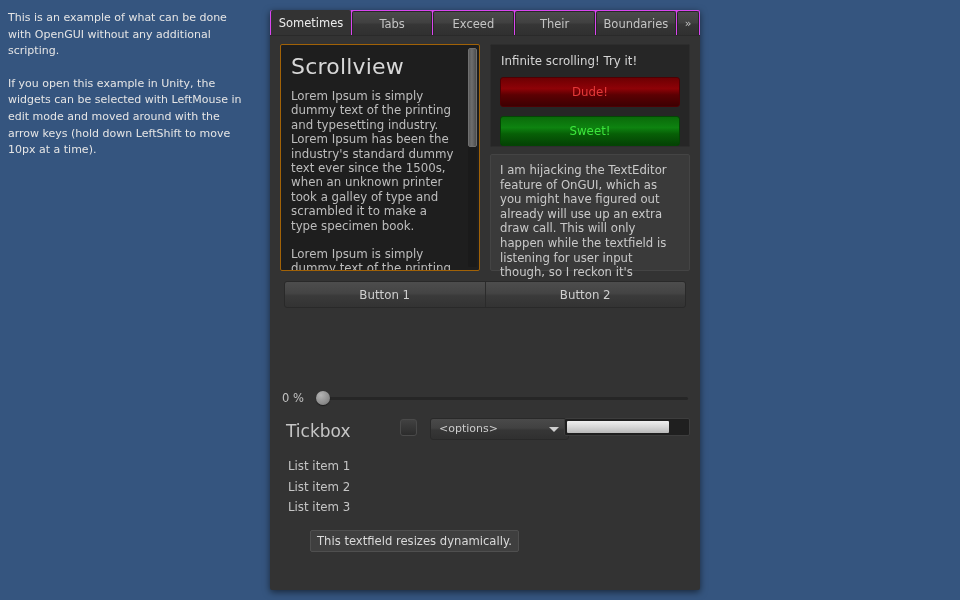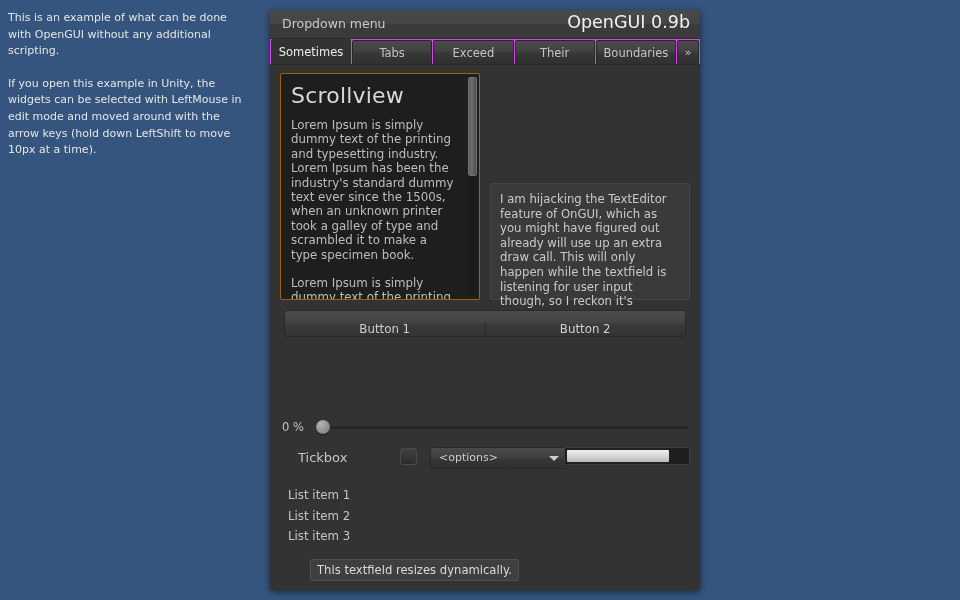--- a/index.html
+++ b/index.html
@@ -222,21 +222,20 @@
     position: absolute;
     left: 14px;
     right: 14px;
     top: 245px;
     height: 25px;
     display: flex;
     background: linear-gradient(to bottom, #4d4d4d 0%, #444444 45%, #3a3a3a 55%, #333333 100%);
     border: 1px solid #292929;
     border-radius: 3px;
     overflow: hidden;
-    align-items: flex-end;
   }
   #buttonbar .b {
     flex: 1 1 0;
     display: flex;
     align-items: center;
     justify-content: center;
     font-size: 11.8px;
     color: #cfcfcf;
     border-right: 1px solid #2b2b2b;
     cursor: default;
@@ -280,22 +279,22 @@
   
   #ctrlrow {
     position: absolute;
     left: 12px;
     right: 10px;
     top: 382px;
     height: 22px;
   }
   #ticklabel {
     position: absolute;
-    left: 16px; top: 3px;
-    font-size: 13px;
+    left: 4px; top: 3px;
+    font-size: 17px;
     color: #c6c6c6;
   }
   #tickbox {
     position: absolute;
     left: 118px;
     top: 1px;
     width: 15px;
     height: 15px;
     background: linear-gradient(to bottom, #414141, #2c2c2c);
     border: 1px solid #4a4a4a;
@@ -375,24 +374,20 @@
 </head>
 <body>
 
 <div id="desc">
   <p>This is an example of what can be done with OpenGUI without any additional scripting.</p>
   <p>If you open this example in Unity, the widgets can be selected with LeftMouse in edit mode and moved around with the arrow keys (hold down LeftShift to move 10px at a time).</p>
 </div>
 
 <div id="window">
 
-  <div id="titlebar">
-    <div class="menu">Dropdown menu</div>
-    <div class="appname">OpenGUI 0.9b</div>
-  </div>
 
   <div id="tabstrip">
     <div class="tab active">Sometimes</div>
     <div class="tab">Tabs</div>
     <div class="tab">Exceed</div>
     <div class="tab">Their</div>
     <div class="tab">Boundaries</div>
     <div class="tab more">»</div>
   </div>
 
@@ -406,20 +401,25 @@
           <p>Lorem Ipsum is simply dummy text of the printing and typesetting industry. Lorem Ipsum has been the industry's standard dummy text ever since the 1500s, when an unknown printer took a galley of type and scrambled it to make a type specimen book.</p>
           <p>Lorem Ipsum is simply dummy text of the printing and typesetting industry. Lorem</p>
         </div>
         <div class="vscroll">
           <div class="thumb" style="height: 45%;"></div>
         </div>
       </div>
 
       <div id="rightcol">
 
+        <div id="infinite">
+          <div class="hdr">Infinite scrolling! Try it!</div>
+          <div class="bigbtn red">Dude!</div>
+          <div class="bigbtn green">Sweet!</div>
+        </div>
 
         <div id="texteditor">I am hijacking the TextEditor feature of OnGUI, which as you might have figured out already will use up an extra draw call. This will only happen while the textfield is listening for user input though, so I reckon it's affordable.</div>
 
       </div>
     </div>
 
     <div id="buttonbar">
       <div class="b">Button 1</div>
       <div class="b">Button 2</div>
     </div>

